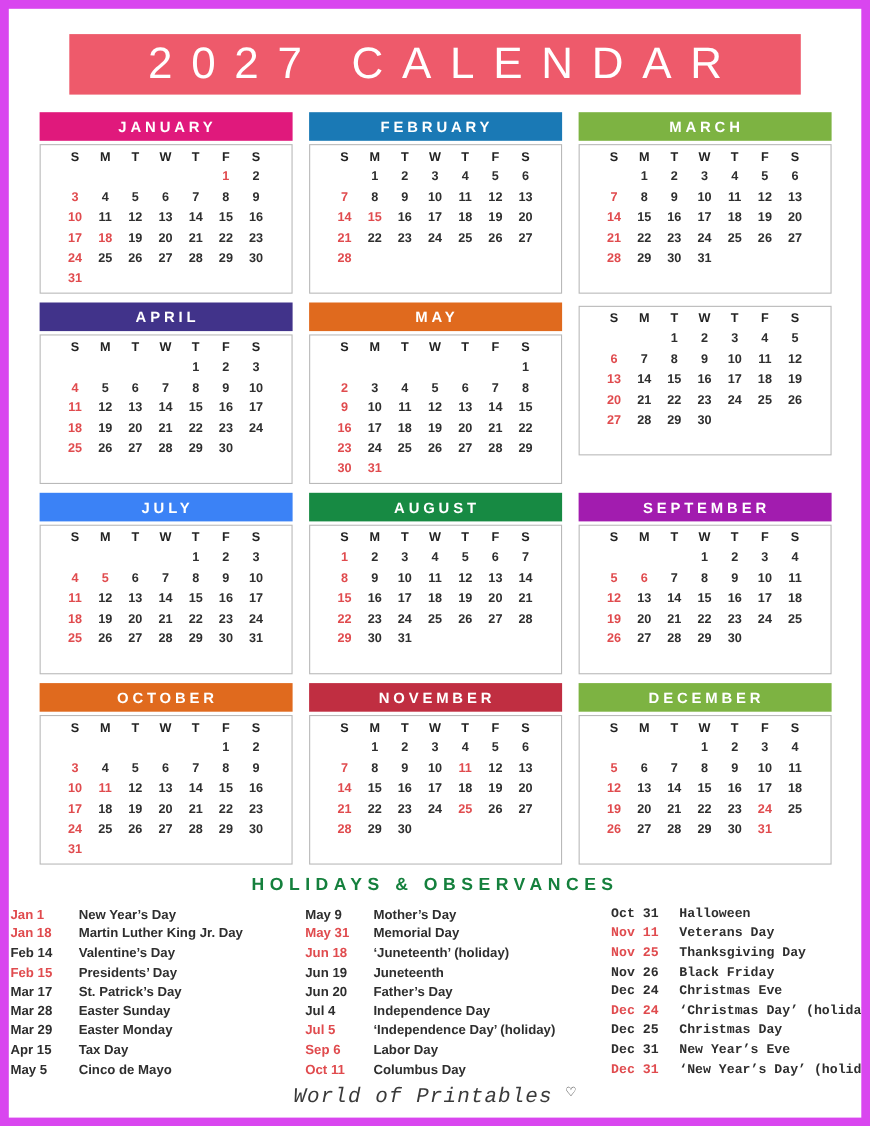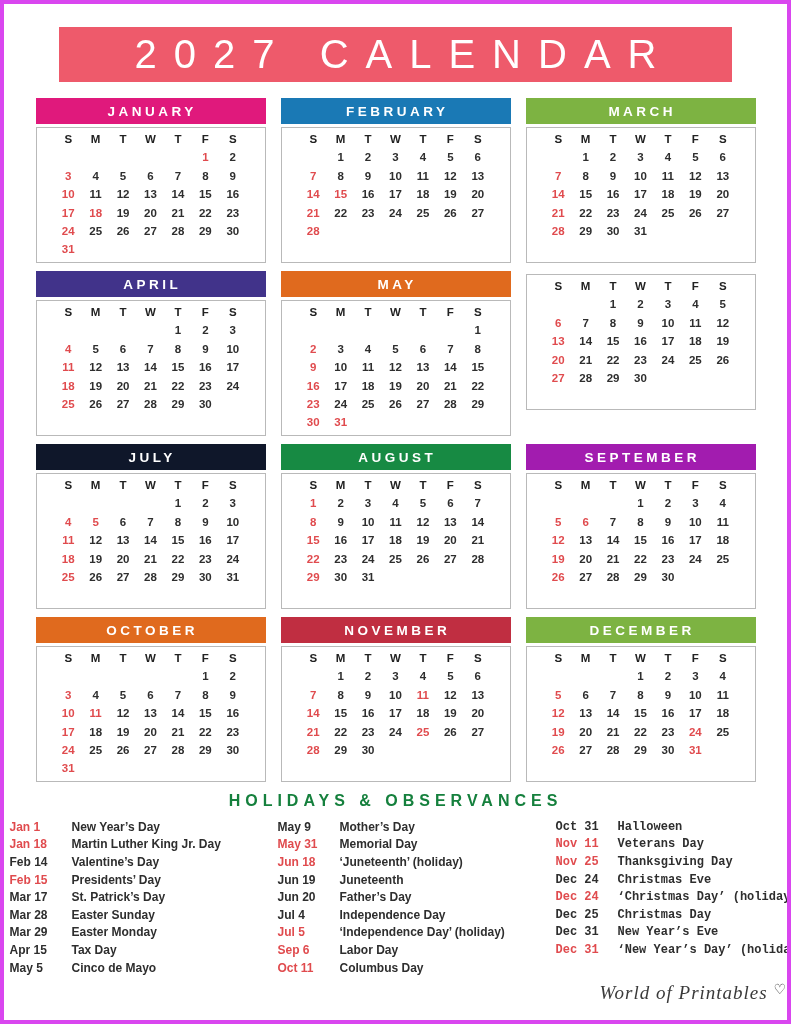--- a/index.html
+++ b/index.html
@@ -1,20 +1,20 @@
 <!DOCTYPE html>
 <html><head>
 <meta charset="utf-8">
 <style>
   * { margin:0; padding:0; box-sizing:border-box; }
   html,body { background:#ffffff; }
   body { font-family:"Liberation Sans", sans-serif; }
   .page {
     position:relative; width:791px; height:1024px;
-    border:4px solid #d946ef; background:#ffffff; overflow:hidden;
+    border:8px solid #d946ef; background:#ffffff; overflow:hidden;
   }
   .banner {
     margin:23px 55px 16px 55px; height:55px; background:#ee5a6b;
     display:flex; align-items:center; justify-content:center;
     color:#ffffff; font-size:40px; font-weight:400;
     letter-spacing:17px; text-indent:17px; white-space:nowrap;
   }
   .months {
     display:grid; grid-template-columns:repeat(3,230px);
     column-gap:15px; row-gap:8px; justify-content:center;
@@ -42,22 +42,22 @@
   }
   .holiday-cols {
     display:flex; justify-content:center; gap:26px; margin-top:8px;
   }
   .hcol-1 { width:242px; } .hcol-2 { width:252px; } .hcol-3 { width:226px;font-family:Liberation Mono, monospace; }
   .hrow { display:flex; height:17.6px; align-items:center; }
   .hdate { width:52px; flex:0 0 52px; font-weight:bold; font-size:12px; color:#2e2e2e; }
   .hdate.red { color:#e04b4e; }
   .hname { font-weight:bold; font-size:12px; color:#2e2e2e; padding-left:10px; white-space:nowrap; }
   .footer {
-    margin-top:6px; text-align:right;
-    font-family:Liberation Serif, serif; font-style:italic;
+    margin-top:6px; text-align:center;
+    font-family:Liberation Mono, monospace; font-style:italic;
     font-size:19px; color:#3a3a3a; letter-spacing:1px;
   }
   .heart { font-style:normal; display:inline-block; transform:translateY(-5px); font-size:14px; }
 </style>
 </head>
 <body>
 
 <div class="page">
   <div class="banner">
     <span>2027 CALENDAR</span>
@@ -365,21 +365,21 @@
             <span class="day">28</span>
             <span class="day">29</span>
             <span class="day">30</span>
             <span class="day"></span>
             <span class="day"></span>
             <span class="day"></span>
           </div>
         </div>
       </div>
       <div class="month-card">
-        <div class="month-header" style="background: #0f172a; text-align: right;">JULY</div>
+        <div class="month-header" style="background: #3b82f6; text-align: right;">JULY</div>
         <div class="grid-box">
           <div class="day-grid">
             <span class="dow">S</span>
             <span class="dow">M</span>
             <span class="dow">T</span>
             <span class="dow">W</span>
             <span class="dow">T</span>
             <span class="dow">F</span>
             <span class="dow">S</span>
             <span class="day"></span>
@@ -758,20 +758,24 @@
           <span class="hdate">Oct 31</span>
           <span class="hname">Halloween</span>
         </div>
         <div class="hrow">
           <span class="hdate red">Nov 11</span>
           <span class="hname">Veterans Day</span>
         </div>
         <div class="hrow">
           <span class="hdate red">Nov 25</span>
           <span class="hname">Thanksgiving Day</span>
+        </div>
+        <div class="hrow">
+          <span class="hdate">Nov 26</span>
+          <span class="hname">Black Friday</span>
         </div>
         <div class="hrow">
           <span class="hdate">Dec 24</span>
           <span class="hname">Christmas Eve</span>
         </div>
         <div class="hrow">
           <span class="hdate red">Dec 24</span>
           <span class="hname">‘Christmas Day’ (holiday)</span>
         </div>
         <div class="hrow">

